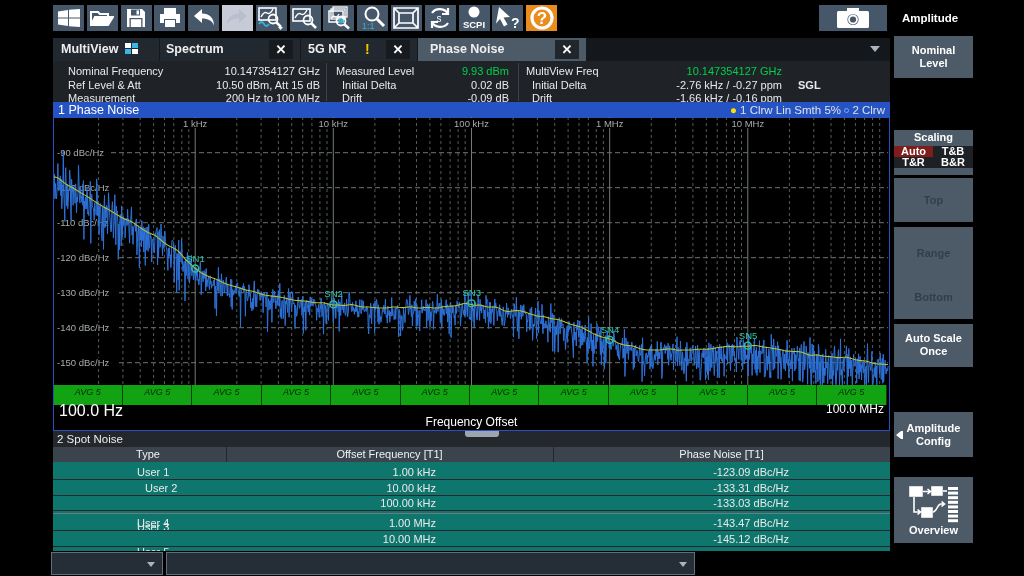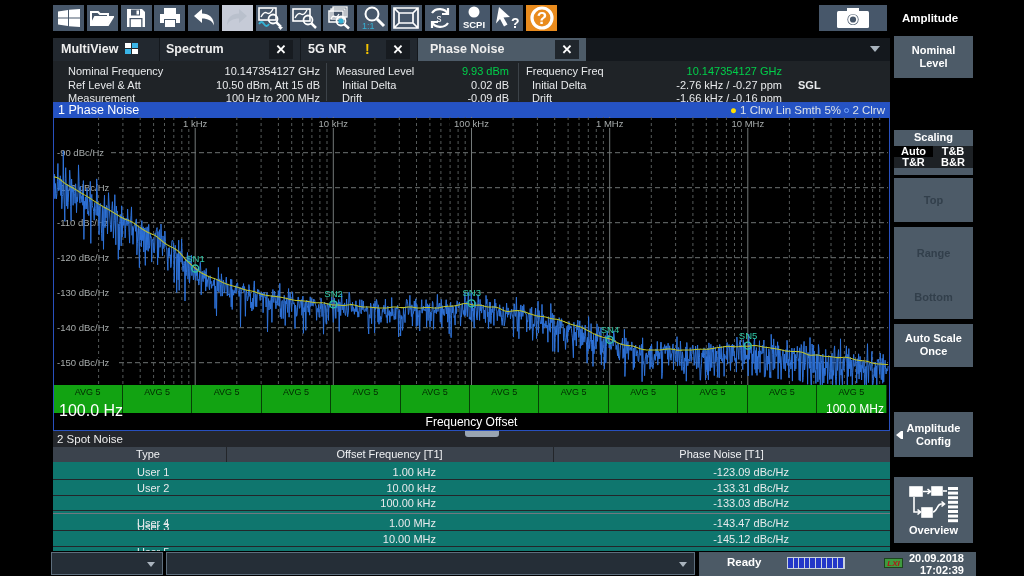--- a/index.html
+++ b/index.html
@@ -171,28 +171,28 @@
 </div>
 
 <div id="infobar">
  <div style="position:absolute; left:273px; top:2px; width:1px; height:38px; background:#3c4248;"></div>
  <div style="position:absolute; left:465px; top:2px; width:1px; height:38px; background:#3c4248;"></div>
  <div class="lbl" style="left:15px; top:4.5px;">Nominal Frequency</div>
     <div class="val" style="left:120px; top:4.5px; width:147px;">10.147354127 GHz</div>
  <div class="lbl" style="left:15px; top:18px;">Ref Level &amp; Att</div>
     <div class="val" style="left:120px; top:18px; width:147px;">10.50 dBm, Att 15 dB</div>
  <div class="lbl" style="left:15px; top:31.5px;">Measurement</div>
-    <div class="val" style="left:120px; top:31.5px; width:147px;">100 Hz to 200 MHz</div>
+    <div class="val" style="left:120px; top:31.5px; width:147px;">200 Hz to 100 MHz</div>
  <div class="lbl" style="left:283px; top:4.5px;">Measured Level</div>
     <div class="val grn" style="left:380px; top:4.5px; width:76px;">9.93 dBm</div>
  <div class="lbl" style="left:289px; top:18px;">Initial Delta</div>
     <div class="val" style="left:380px; top:18px; width:76px;">0.02 dB</div>
  <div class="lbl" style="left:289px; top:31.5px;">Drift</div>
     <div class="val" style="left:380px; top:31.5px; width:76px;">-0.09 dB</div>
- <div class="lbl" style="left:473px; top:4.5px;">Frequency Freq</div>
+ <div class="lbl" style="left:473px; top:4.5px;">MultiView Freq</div>
     <div class="val grn" style="left:560px; top:4.5px; width:169px;">10.147354127 GHz</div>
  <div class="lbl" style="left:479px; top:18px;">Initial Delta</div>
     <div class="val" style="left:560px; top:18px; width:169px;">-2.76 kHz / -0.27 ppm</div>
  <div class="lbl" style="left:479px; top:31.5px;">Drift</div>
     <div class="val" style="left:560px; top:31.5px; width:169px;">-1.66 kHz / -0.16 ppm</div>
  <div class="lbl" style="left:745px; top:18px; font-weight:bold;">SGL</div>
 </div>
 
 <div id="p1">
  <div id="p1title">1 Phase Noise<span id="legend"><span style="color:#ffe000;">●</span> 1 Clrw Lin Smth 5% <span style="display:inline-block; width:5px; height:5px; border:1.5px solid #77a7ff; border-radius:50%; vertical-align:1px;"></span> 2 Clrw</span></div>
@@ -294,21 +294,21 @@
 <circle cx="609.7" cy="339.8" r="3.5" fill="none" stroke="#2cc2a2" stroke-width="1.3"></circle>
 <text x="600.7" y="332.8" fill="#30cca9" font-size="9.5">SN4</text>
 <circle cx="747.8" cy="345.6" r="3.5" fill="none" stroke="#2cc2a2" stroke-width="1.3"></circle>
 <text x="738.8" y="338.6" fill="#30cca9" font-size="9.5">SN5</text>
 </g>
 <clipPath id="clipA">
       <rect x="54" y="116" width="835" height="269.5"></rect>
     </clipPath>
 </svg>
 
-<div class="abs" style="left:53.5px; top:385px; width:833px; height:28px; display:flex;">
+<div class="abs" style="left:53.5px; top:385px; width:833px; height:20px; display:flex;font-style:italic;">
     <div class="avgseg">AVG 5</div>
     <div class="avgseg">AVG 5</div>
     <div class="avgseg">AVG 5</div>
     <div class="avgseg">AVG 5</div>
     <div class="avgseg">AVG 5</div>
     <div class="avgseg">AVG 5</div>
     <div class="avgseg">AVG 5</div>
     <div class="avgseg">AVG 5</div>
     <div class="avgseg">AVG 5</div>
     <div class="avgseg">AVG 5</div>
@@ -328,21 +328,21 @@
   <div style="position:absolute; left:173px; top:0; width:1px; height:100%; background:#23262a;"></div>
   <div style="position:absolute; left:500px; top:0; width:1px; height:100%; background:#23262a;"></div>
  </div>
  <div style="position:relative;">
   <div class="trow" style="top:4.5px;">
         <span class="cell" style="left:84px;">User 1</span>
         <span class="cell" style="left:240px; width:143px; text-align:right;">1.00 kHz</span>
         <span class="cell" style="left:560px; width:176px; text-align:right;">-123.09 dBc/Hz</span>
       </div>
 <div class="trow" style="top:20px;">
-        <span class="cell" style="left:76px;padding-left:8px;">User 2</span>
+        <span class="cell" style="left:84px;padding-left:8px;">User 2</span>
         <span class="cell" style="left:240px; width:143px; text-align:right;">10.00 kHz</span>
         <span class="cell" style="left:560px; width:176px; text-align:right;">-133.31 dBc/Hz</span>
       </div>
 <div class="trow" style="top:35.5px;">
         <span class="cell" style="left:84px;margin-top:24px;">User 3</span>
         <span class="cell" style="left:240px; width:143px; text-align:right;">100.00 kHz</span>
         <span class="cell" style="left:560px; width:176px; text-align:right;">-133.03 dBc/Hz</span>
       </div>
 <div class="trow" style="top:55.5px;">
         <span class="cell" style="left:84px;">User 4</span>
@@ -363,44 +363,27 @@
  </div>
 </div>
 
 <div id="status">
  <div class="sbox" style="left:51px; width:112px;">
       <div style="position:absolute; right:7px; top:9px; width:0; height:0; border-left:4px solid transparent; border-right:4px solid transparent; border-top:5px solid #aab4be;"></div>
     </div>
  <div class="sbox" style="left:166px; width:529px;">
       <div style="position:absolute; right:7px; top:9px; width:0; height:0; border-left:4px solid transparent; border-right:4px solid transparent; border-top:5px solid #aab4be;"></div>
     </div>
- <div id="sright">
-  <div style="position:absolute; left:28px; top:4.5px; color:#fff; font-weight:bold; font-size:11.5px;">Ready</div>
-  <div style="position:absolute; left:88px; top:5px; width:58px; height:12px; background:#8f9db0; border:1px solid #c9d2dc; display:flex;">
-        <div style="flex:1; background:#2337c8; border-right:1px solid #c9d2dc;"></div>
-        <div style="flex:1; background:#2337c8; border-right:1px solid #c9d2dc;"></div>
-        <div style="flex:1; background:#2337c8; border-right:1px solid #c9d2dc;"></div>
-        <div style="flex:1; background:#2337c8; border-right:1px solid #c9d2dc;"></div>
-        <div style="flex:1; background:#2337c8; border-right:1px solid #c9d2dc;"></div>
-        <div style="flex:1; background:#2337c8; border-right:1px solid #c9d2dc;"></div>
-        <div style="flex:1; background:#2337c8; border-right:1px solid #c9d2dc;"></div>
-        <div style="flex:1; background:#2337c8; border-right:1px solid #c9d2dc;"></div>
-        <div style="flex:1; background:#2337c8; border-right:1px solid #c9d2dc;"></div>
-        <div style="flex:1; background:#2337c8; border-right:1px solid #c9d2dc;"></div>
-      </div>
-  <div style="position:absolute; left:185px; top:6px; width:19px; height:10px; background:#3f9a3f; border:1px solid #1c441c; color:#b01818; font-weight:bold; font-style:italic; font-size:8px; text-align:center; line-height:9px;">LXI</div>
-  <div style="position:absolute; left:160px; top:1.5px; width:105px; text-align:right; color:#fff; font-weight:bold; font-size:11px; line-height:11.5px;">20.09.2018<br>17:02:39</div>
- </div>
 </div>
 
 <div class="sbtn" style="top:36px; height:42px;">Nominal<br>Level</div>
 <div class="sbtn" style="top:130px; height:44.5px;"></div>
 <div class="sbtn" style="top:130px; height:15px; background:#4d5b68;">Scaling</div>
 <div class="abs" style="left:894px; top:145.5px; width:79px; height:22px; background:#1d2125;">
- <div style="position:absolute; left:0; top:0; width:39px; height:11.5px; background:#000000; color:#fff; font-weight:bold; font-size:11px; text-align:center; line-height:11px;">Auto</div>
+ <div style="position:absolute; left:0; top:0; width:39px; height:11.5px; background:#7f1d1d; color:#fff; font-weight:bold; font-size:11px; text-align:center; line-height:11px;">Auto</div>
  <div style="position:absolute; left:39px; top:0; width:40px; color:#fff; font-weight:bold; font-size:11px; text-align:center; line-height:11px;">T&amp;B</div>
  <div style="position:absolute; left:0; top:11.5px; width:39px; color:#fff; font-weight:bold; font-size:11px; text-align:center; line-height:11px;">T&amp;R</div>
  <div style="position:absolute; left:39px; top:11.5px; width:40px; color:#fff; font-weight:bold; font-size:11px; text-align:center; line-height:11px;">B&amp;R</div>
 </div>
 <div class="sbtn dis" style="top:178px; height:44px;">Top</div>
 <div class="sbtn dis" style="top:227px; height:52px;">Range</div>
 <div class="sbtn dis" style="top:276px; height:43px;">Bottom</div>
 <div class="sbtn" style="top:323.5px; height:43px;">Auto Scale<br>Once</div>
 <div class="sbtn" style="top:412px; height:45px;">Amplitude<br>Config<div style="position:absolute; left:2px; top:19px; width:0; height:0; border-top:4px solid transparent; border-bottom:4px solid transparent; border-right:5px solid #fff;"></div><div style="position:absolute; left:7px; top:19px; width:1.5px; height:8px; background:#fff;"></div></div>
 <div class="sbtn" style="top:477px; height:66px; flex-direction:column;">

